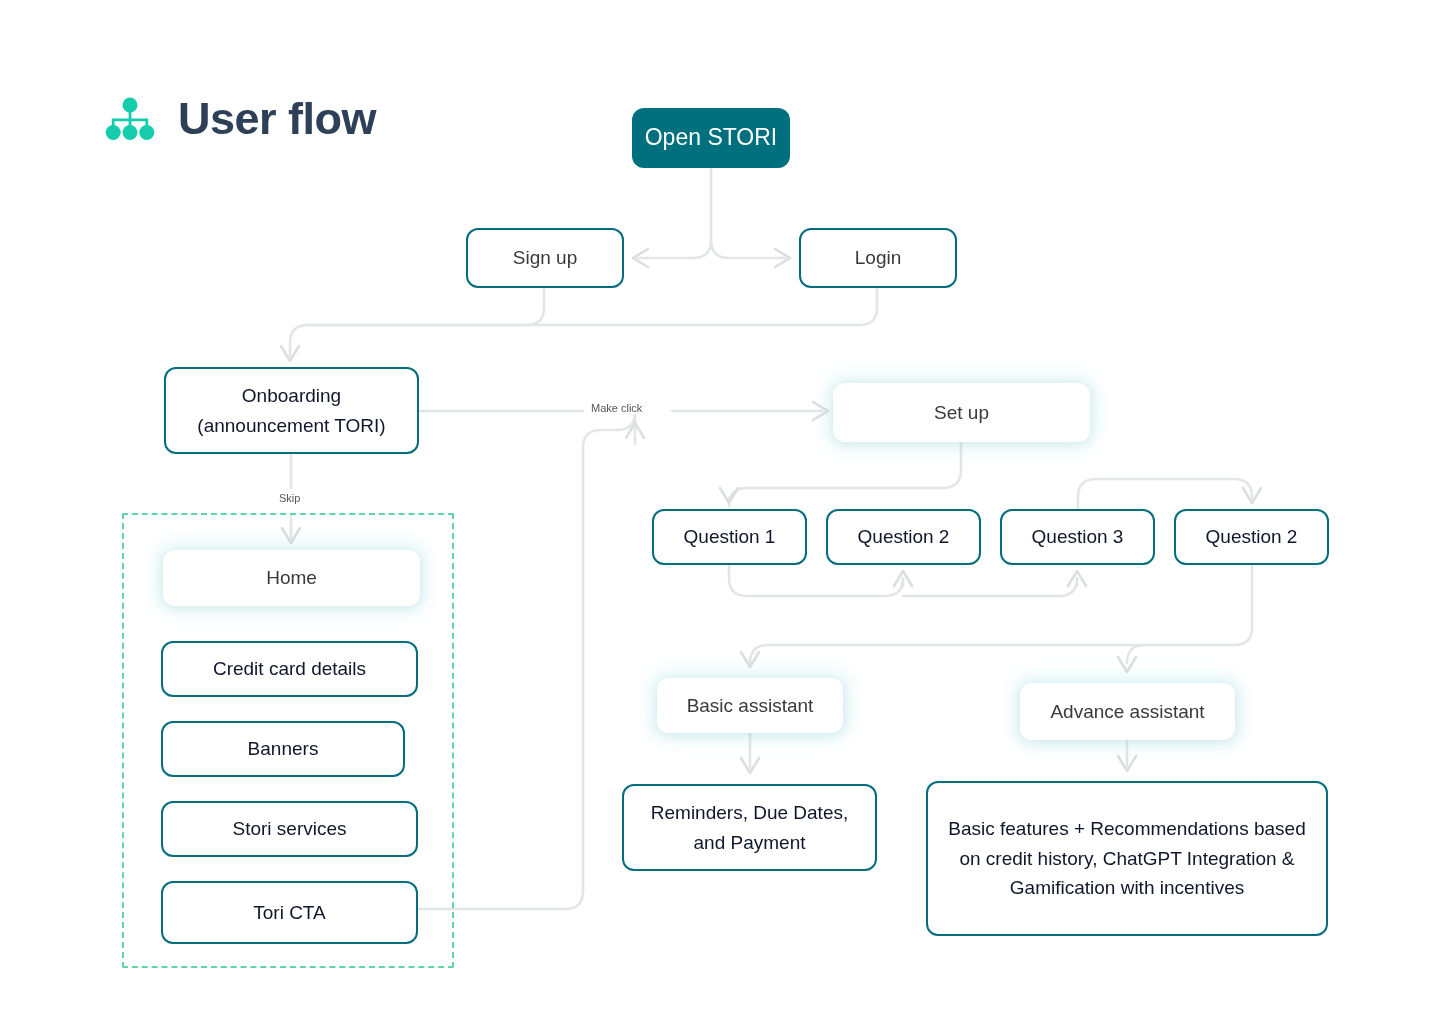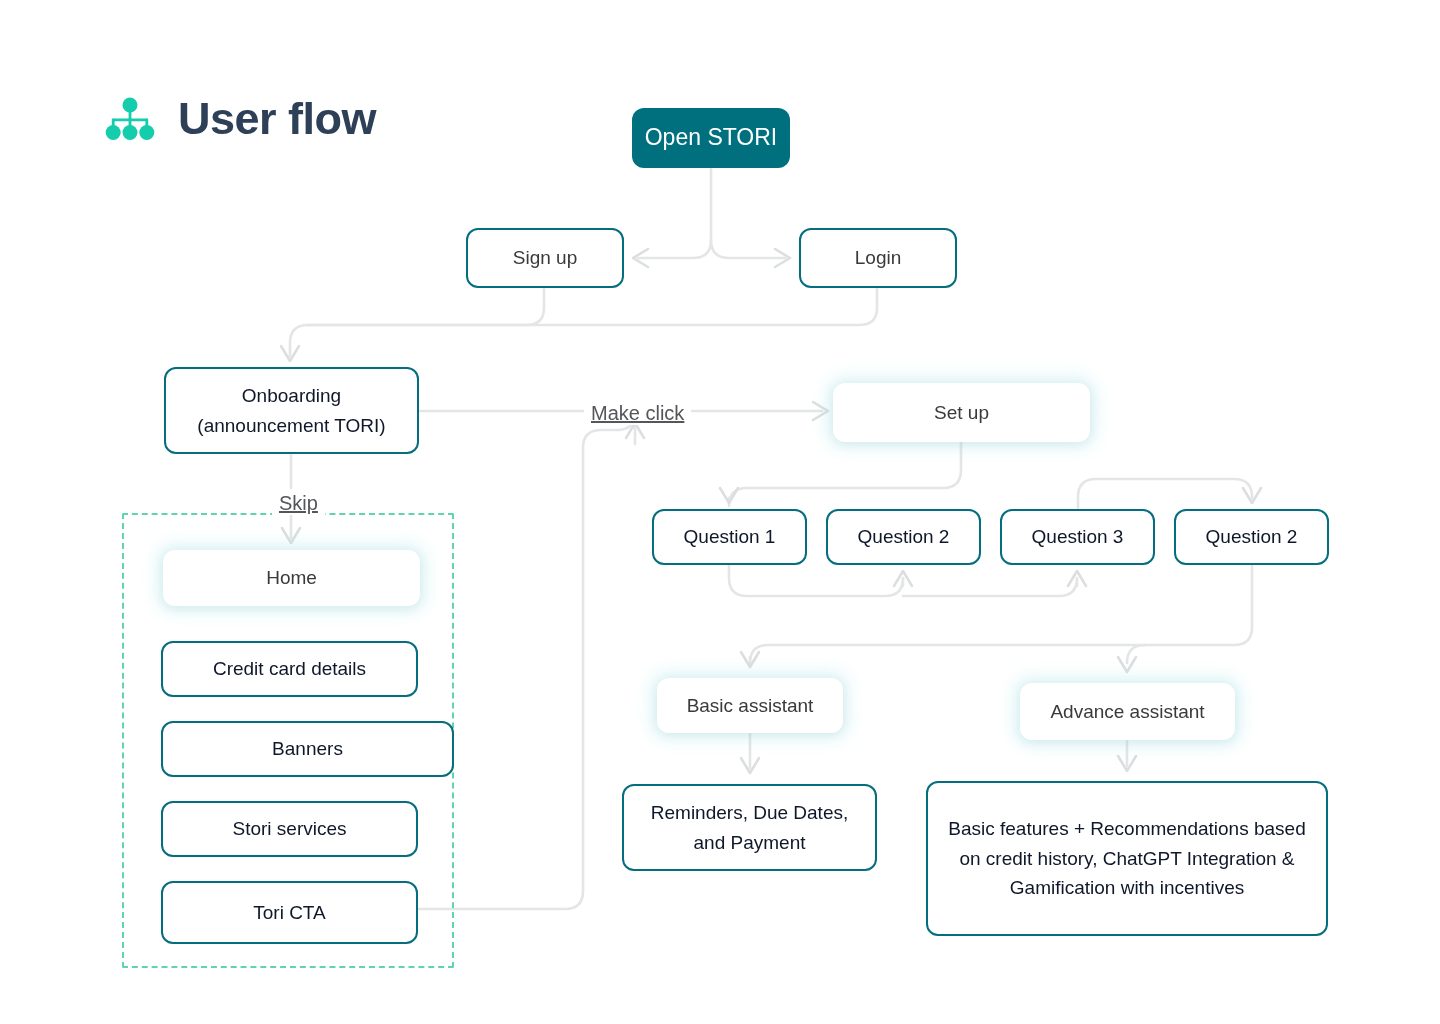--- a/index.html
+++ b/index.html
@@ -101,37 +101,36 @@
     border: none;
     color: #3A3A3A;
     box-shadow: 0 0 16px 6px rgba(150, 222, 228, 0.30),
                 0 2px 10px 0 rgba(100, 140, 150, 0.13);
   }
   .node-label { display: block; }
 
   
   .edge-label {
     position: absolute;
-    font-size: 20px;
+    font-size: 11px;
     color: #55565A;
     background: #ffffff;
     padding: 0 7px;
     white-space: nowrap;
-    text-decoration: underline;
   }
 
   
   #node-open-stori      { left: 632px;  top: 108px; width: 158px; height: 60px;  font-size: 23px; }
   #node-sign-up         { left: 466px;  top: 228px; width: 158px; height: 60px; }
   #node-login           { left: 799px;  top: 228px; width: 158px; height: 60px; }
   #node-onboarding      { left: 164px;  top: 367px; width: 255px; height: 87px; }
   #node-set-up          { left: 833px;  top: 383px; width: 257px; height: 59px; }
   #node-home            { left: 163px;  top: 550px; width: 257px; height: 56px; }
   #node-credit-card     { left: 161px;  top: 641px; width: 257px; height: 56px; }
-  #node-banners         { left: 161px;  top: 721px; width: 293px; height: 56px; }
+  #node-banners         { left: 161px;  top: 721px; width: 244px; height: 56px; }
   #node-stori-services  { left: 161px;  top: 801px; width: 257px; height: 56px; }
   #node-tori-cta        { left: 161px;  top: 881px; width: 257px; height: 63px; }
   #node-question-1      { left: 652px;  top: 509px; width: 155px; height: 56px; }
   #node-question-2      { left: 826px;  top: 509px; width: 155px; height: 56px; }
   #node-question-3      { left: 1000px; top: 509px; width: 155px; height: 56px; }
   #node-question-4      { left: 1174px; top: 509px; width: 155px; height: 56px; }
   #node-basic-assistant { left: 657px;  top: 678px; width: 186px; height: 55px; }
   #node-adv-assistant   { left: 1020px; top: 683px; width: 215px; height: 57px; }
   #node-reminders       { left: 622px;  top: 784px; width: 255px; height: 87px; }
   #node-basic-features  { left: 926px;  top: 781px; width: 402px; height: 155px; }

